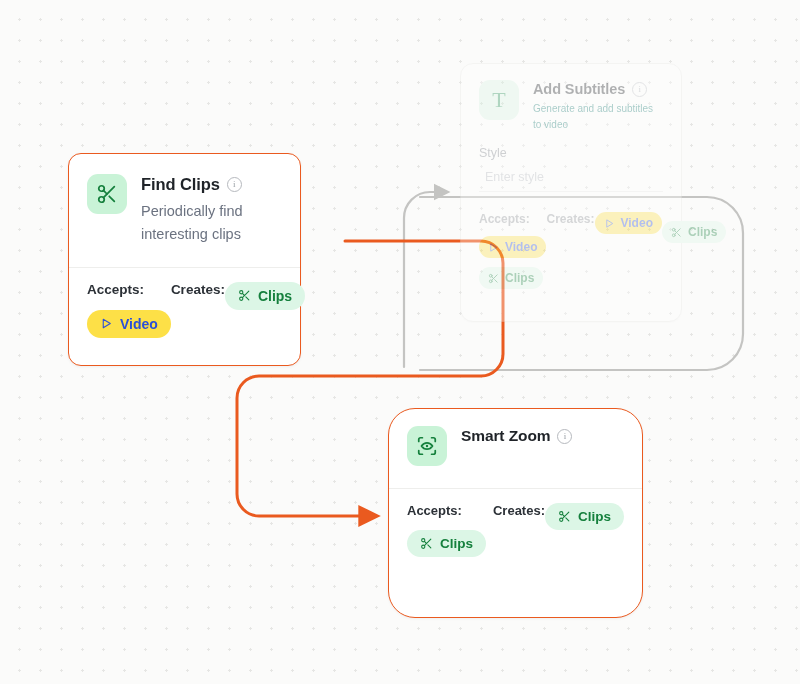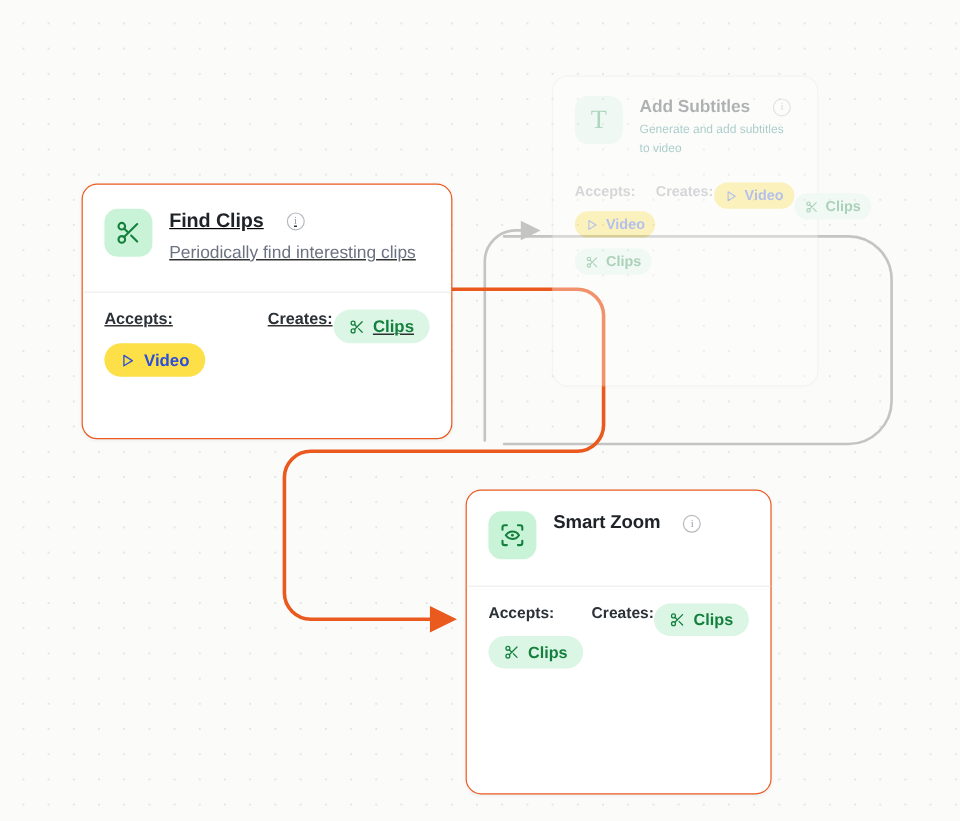--- a/index.html
+++ b/index.html
@@ -24,39 +24,39 @@
   .node.selected{
     border:1.7px solid #ea5a1f;
     box-shadow:0 1px 3px rgba(16,24,40,.05);
   }
   .node.ghost{
     border:1px solid #e7e7e5;
     opacity:.34;
     box-shadow:0 1px 2px rgba(16,24,40,.04);
   }
 
-  #node-find-clips{left:68px;top:153px;width:309px;height:213px;text-decoration:underline;}
+  #node-find-clips{left:68px;top:153px;width:233px;height:213px;}
   #node-add-subtitles{left:460px;top:63px;width:222px;height:259px;}
-  #node-smart-zoom{left:388px;top:408px;width:255px;height:254px;}
+  #node-smart-zoom{left:388px;top:408px;width:255px;height:210px;border-radius:27px;}
 
   .node-head{display:flex;padding:20px 18px 0 18px;box-sizing:border-box;}
   .node-icon{
     width:40px;height:40px;min-width:40px;border-radius:11px;
     background:#c9f3d7;
     display:flex;align-items:center;justify-content:center;
     margin-right:14px;
   }
   .node-icon.subtle{background:#d9f5e3;}
   .node-icon svg{display:block;}
   .node-icon .tglyph{
     font-family:"Liberation Serif", serif;
     font-size:22px;color:#1f8f52;line-height:1;
   }
   .head-text{flex:1;min-width:0;padding-top:1px;}
-  .title-row{display:flex;align-items:center;gap:19px;}
+  .title-row{display:flex;align-items:center;gap:7px;}
   .node-title{
     font-size:16.5px;font-weight:bold;color:#1f2328;letter-spacing:-.1px;
     white-space:nowrap;
   }
   #node-add-subtitles .node-title{font-size:14.5px;}
   #node-smart-zoom .node-title{font-size:15.5px;}
   .info-icon{
     width:13px;height:13px;border:1.2px solid #b6b9be;border-radius:50%;
     display:inline-flex;align-items:center;justify-content:center;
     font-size:9px;color:#9aa0a6;font-family:"Liberation Serif", serif;
@@ -179,20 +179,24 @@
       <div class="node-icon subtle">
         <span class="tglyph">T</span>
       </div>
       <div class="head-text">
         <div class="title-row">
           <span class="node-title">Add Subtitles</span>
           <span class="info-icon">i</span>
         </div>
         <div class="node-desc">Generate and add subtitles to video</div>
       </div>
+    </div>
+    <div class="field">
+      <div class="field-label">Style</div>
+      <input class="field-input" type="text" value="" placeholder="Enter style" style="">
     </div>
     <div class="io" style="padding-top:20px">
       <div class="io-col">
         <span class="io-head">Accepts:</span>
         <span class="badge video">
           <svg width="11" height="11" viewBox="0 0 24 24" fill="none" stroke="#2b4fd8" stroke-width="2" stroke-linejoin="round">
               <path d="M6 4 L19 12 L6 20 Z"></path>
             </svg>
           <span>Video</span>
         </span>

